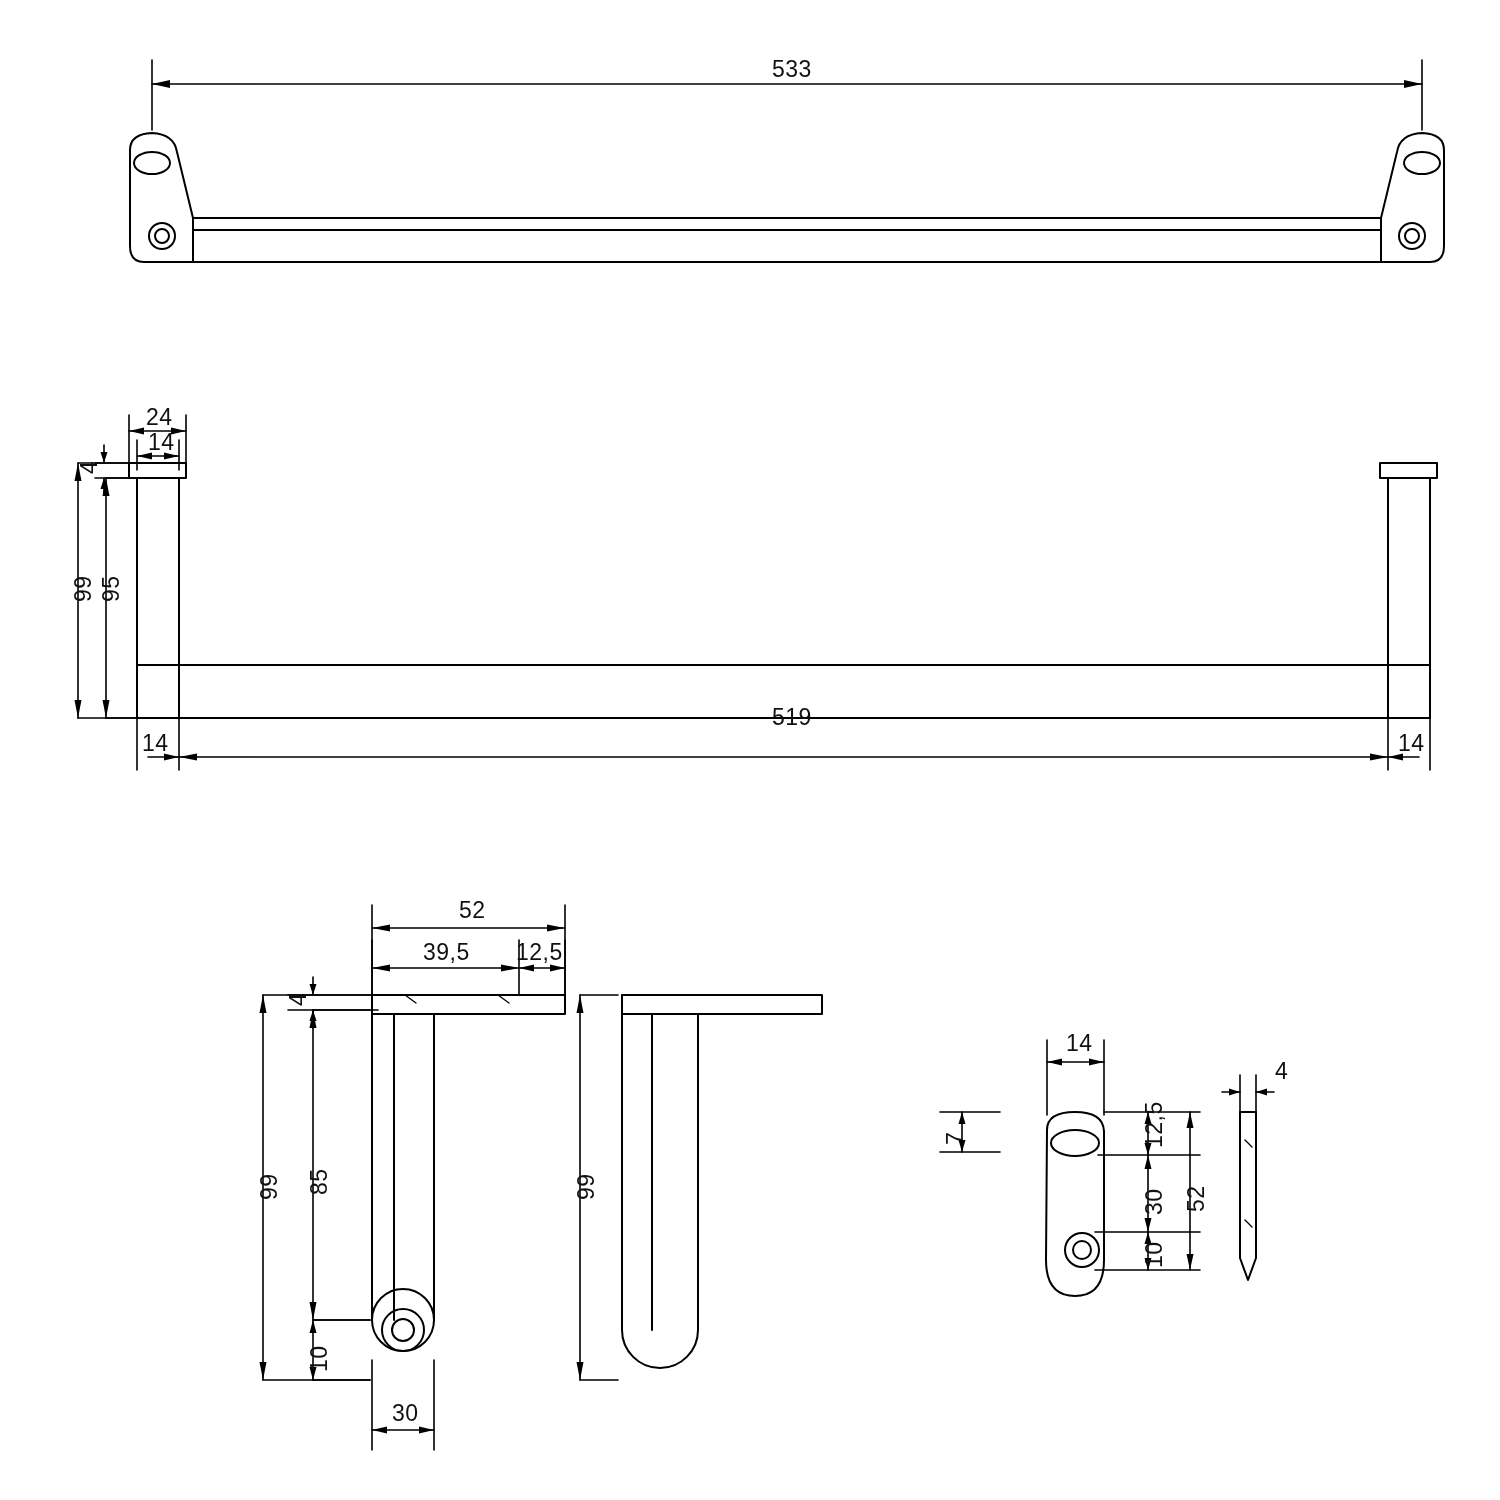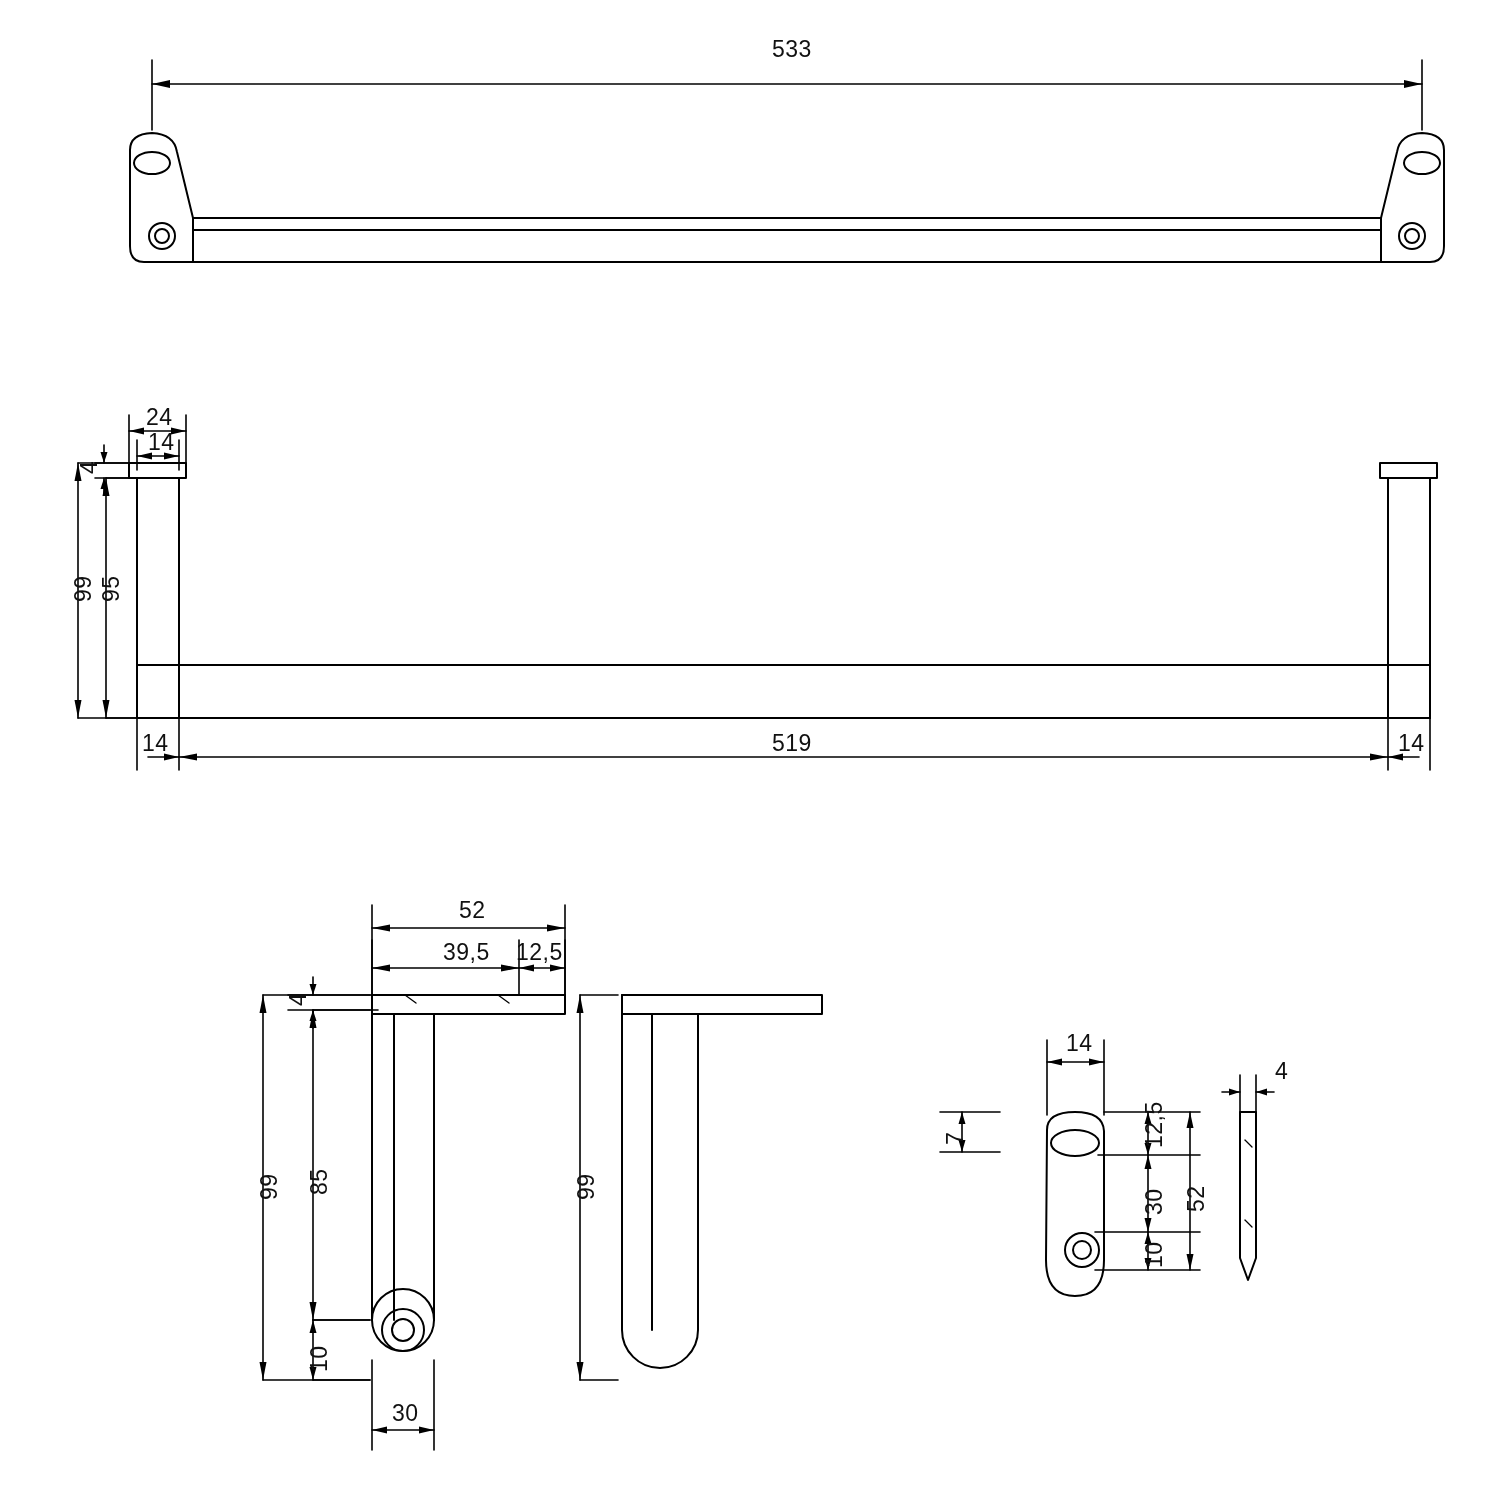--- a/index.html
+++ b/index.html
@@ -302,33 +302,33 @@
       </g>
 
       <g>
         <path d="M1240,1112 L1256,1112 L1256,1258 L1248,1280 L1240,1258 Z"></path>
         <line x1="1245" y1="1140" x2="1252" y2="1147" stroke-width="1.3"></line>
         <line x1="1245" y1="1220" x2="1252" y2="1227" stroke-width="1.3"></line>
       </g>
     </g>
   </svg>
 
-  <div class="dim-text" style="left:772px; top:36px;">533</div>
+  <div class="dim-text" style="left:772px; top:56px;">533</div>
 
   <div class="dim-text" style="left:146px; top:404px;">24</div>
   <div class="dim-text" style="left:148px; top:429px;">14</div>
   <div class="dim-text vert" style="left:96px; top:452px; transform: rotate(-90deg) translate(-22px, -20px);">4</div>
   <div class="dim-text vert" style="left:70px; top:602px; transform: rotate(-90deg);">99</div>
   <div class="dim-text vert" style="left:98px; top:602px; transform: rotate(-90deg);">95</div>
   <div class="dim-text" style="left:142px; top:730px;">14</div>
-  <div class="dim-text" style="left:772px; top:730px;">519</div>
+  <div class="dim-text" style="left:772px; top:704px;">519</div>
   <div class="dim-text" style="left:1398px; top:730px;">14</div>
 
   <div class="dim-text" style="left:459px; top:897px;">52</div>
-  <div class="dim-text" style="left:423px; top:939px;margin-left:20px;">39,5</div>
+  <div class="dim-text" style="left:423px; top:939px;">39,5</div>
   <div class="dim-text" style="left:516px; top:939px;">12,5</div>
   <div class="dim-text vert" style="left:305px; top:984px; transform: rotate(-90deg) translate(-22px, -20px);">4</div>
   <div class="dim-text vert" style="left:256px; top:1200px; transform: rotate(-90deg);">99</div>
   <div class="dim-text vert" style="left:306px; top:1195px; transform: rotate(-90deg);">85</div>
   <div class="dim-text vert" style="left:306px; top:1372px; transform: rotate(-90deg);">10</div>
   <div class="dim-text" style="left:392px; top:1400px;">30</div>
   <div class="dim-text vert" style="left:573px; top:1200px; transform: rotate(-90deg);">99</div>
 
   <div class="dim-text" style="left:1066px; top:1030px;">14</div>
   <div class="dim-text" style="left:1275px; top:1058px;">4</div>

